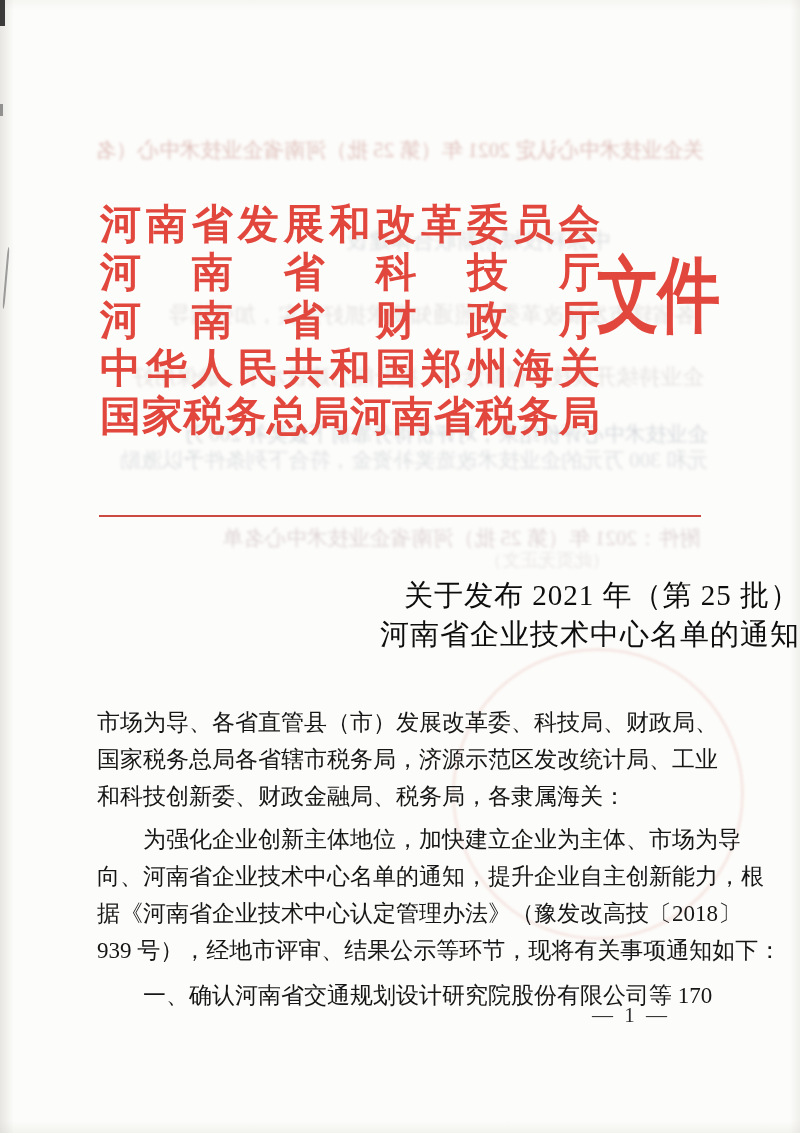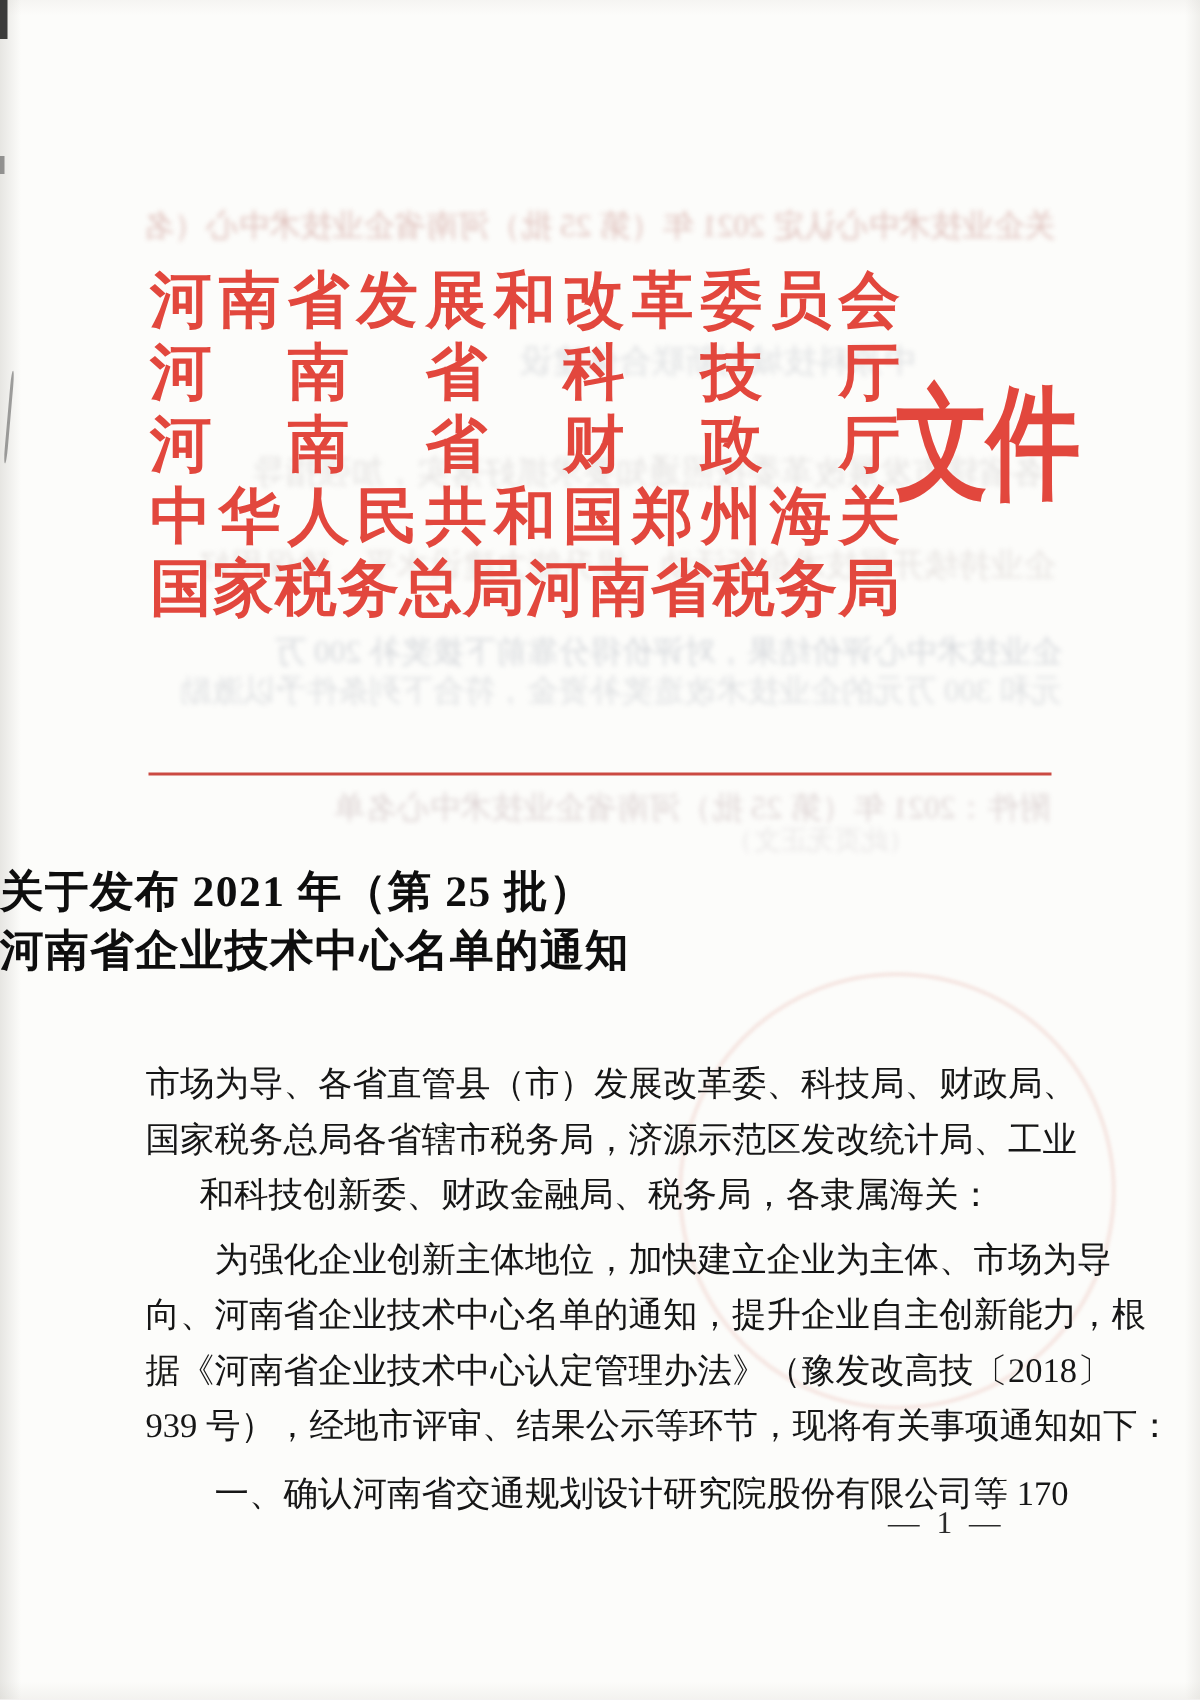--- a/index.html
+++ b/index.html
@@ -17,21 +17,21 @@
       linear-gradient(90deg, rgba(190,188,182,.35) 0, rgba(253,253,252,0) 14px),
       linear-gradient(270deg, rgba(210,208,202,.30) 0, rgba(253,253,252,0) 10px),
       linear-gradient(0deg, rgba(215,213,207,.25) 0, rgba(253,253,252,0) 12px),
       linear-gradient(180deg, rgba(225,223,218,.25) 0, rgba(253,253,252,0) 10px),
       #fcfcfa;
   }
 
   
   .agencies {
     position: absolute;
-    left: 100px; top: 176px;
+    left: 100px; top: 200px;
     width: 500px;
   }
   .agency {
     font-size: 41px;
     line-height: 48px;
     font-weight: bold;
     color: #e2473d;
     text-align: justify;
     text-align-last: justify;
     text-justify: inter-character;
@@ -66,23 +66,23 @@
     left: 99px; top: 515px;
     width: 602px; height: 2px;
     background: #cb4a42;
   }
 
   
   .title {
     position: absolute;
     left: 0; top: 576px;
     width: 100%;
-    text-align: left;
+    text-align: right;
     font-size: 29px;
-    font-weight: bold;
+    font-weight: normal;
     color: #0e0e0e;
     line-height: 39px;
     letter-spacing: 1px;
   }
   .title-line { display: block; }
 
   
   .body-text {
     position: absolute;
     left: 97px; top: 704px;
@@ -91,21 +91,21 @@
     line-height: 37px;
     color: #161616;
   }
   .bline {
     text-align: justify;
     text-align-last: justify;
     text-justify: inter-character;
     white-space: nowrap;
     width: 608px;
   }
-  .bline.no-fill { text-align-last: left; margin-left: 36px; }
+  .bline.no-fill { text-align-last: left; }
   .bline.indent { text-indent: 2em; }
   .bline.para-gap { margin-top: 6px; }
   .bline.para-gap2 { margin-top: 8px; }
 
   .page-number {
     position: absolute;
     left: 592px; top: 1003px;
     font-size: 21px;
     letter-spacing: 3px;
     color: #2a2a2a;

